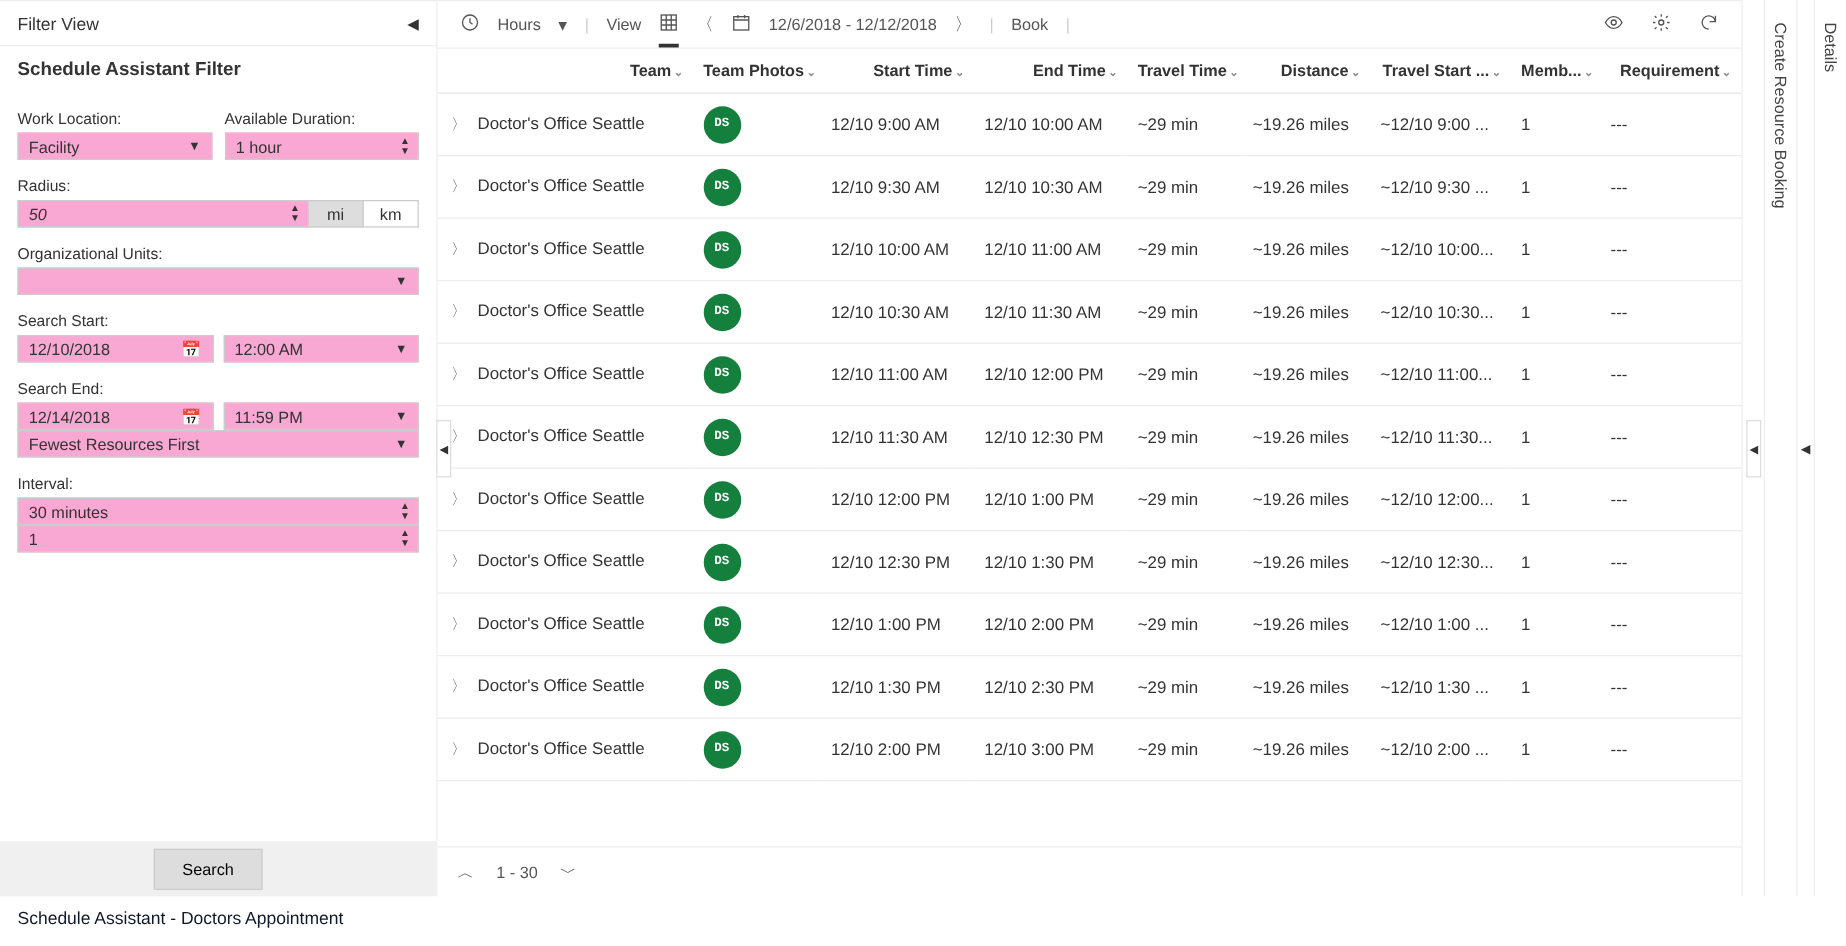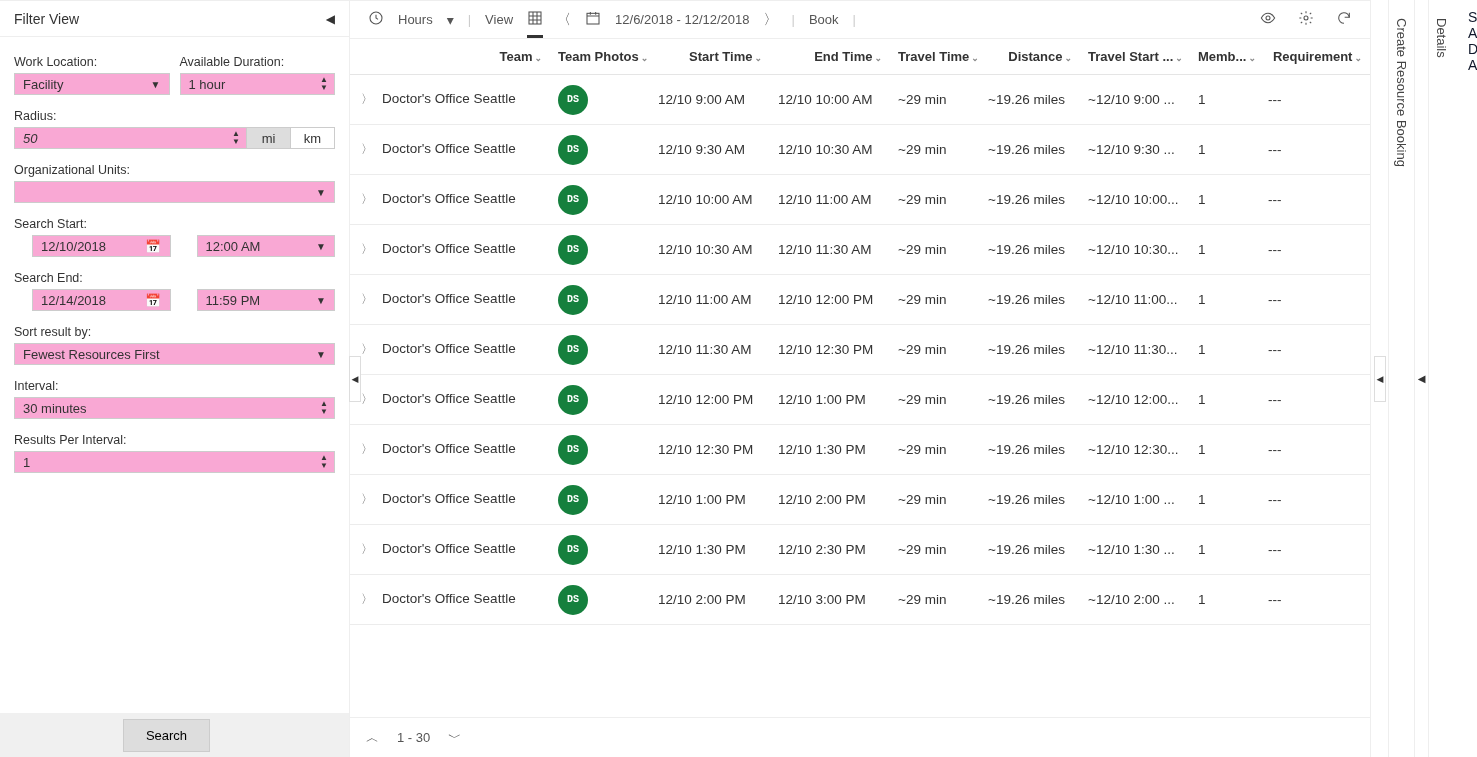--- a/index.html
+++ b/index.html
@@ -1,18 +1,18 @@
 <!DOCTYPE html>
 <html><head>
 <meta charset="utf-8">
 <style>
   * { box-sizing: border-box; font-family: "Segoe UI", Arial, sans-serif; }
   body { margin:0; padding:0; width:1477px; height:757px; background:#fff; color:#333; font-size:13px; overflow:hidden; }
 
-  .root { display:flex; flex-direction:row; width:100%; height:100%; }
+  .root { display:flex; flex-direction:column; width:100%; height:100%; }
   .main { display:flex; flex:1; min-height:0; }
   .footer { height:40px; padding:8px 14px; font-size:14px; color:#0f172a; border-top:1px solid #fff; }
 
   
   .filter-panel { width:350px; flex:0 0 350px; border-right:1px solid #eee; display:flex; flex-direction:column; background:#fff; position:relative; border-top:1px solid #eee;}
   .filter-hdr { height:36px; line-height:36px; padding:0 14px; font-size:14px; border-bottom:1px solid #eee; display:flex; align-items:center; justify-content:space-between; }
   .filter-hdr .arrow { font-size:12px; }
   .filter-sub { font-weight:600; font-size:15px; padding:10px 14px 6px; }
   .filter-body { flex:1; overflow-y:auto; padding:4px 14px 26px 14px; position:relative; }
   .filter-body::-webkit-scrollbar{width:14px;}
@@ -22,21 +22,21 @@
   .row2 > * { flex:1; }
 
   .ctrl { height:22px; border:1px solid #ccc; background:#f9a8d4; display:flex; align-items:center; padding:0 8px; font-size:13px; position:relative; }
   .ctrl .caret { position:absolute; right:8px; font-size:10px; }
   .ctrl .spin  { position:absolute; right:6px; display:flex; flex-direction:column; font-size:8px; line-height:8px; }
   .radius-wrap { display:flex; }
   .radius-wrap .ctrl { flex:1;font-style:italic; }
   .unit-btn { width:44px; border:1px solid #ccc; border-left:none; display:flex; align-items:center; justify-content:center; font-size:13px; cursor:pointer; }
   .unit-btn.active { background:#ddd; }
   .date-ctrl { display:flex; gap:8px; }
-  .date-ctrl .ctrl { flex:1;margin-left:18px; }
+  .date-ctrl .ctrl { flex:1; }
   .cal-icon { position:absolute; right:8px; font-size:13px; }
 
   .search-bar { height:44px; background:#f0f0f0; display:flex; align-items:center; justify-content:center; padding-right:16px; }
   .btn-search { background:#ddd; border:1px solid #ccc; padding:8px 22px; font-size:13px; cursor:pointer; }
 
   
   .center { flex:1; display:flex; flex-direction:column; min-width:0; border-top:1px solid #eee; position:relative; }
   .toolbar { height:38px; border-bottom:1px solid #eee; display:flex; align-items:center; gap:14px; padding:0 18px; color:#555; font-size:13px; }
   .toolbar .ico { font-size:14px; cursor:pointer; }
   .toolbar .sep { color:#ccc; }
@@ -72,20 +72,21 @@
 <body>
 
 <div class="root">
   <div class="main">
 
     <div class="filter-panel">
       <div class="filter-hdr">
         <span>Filter View</span>
         <span class="arrow">◀</span>
       </div>
+      <div class="filter-sub">Schedule Assistant Filter</div>
 
       <div class="filter-body">
         <div class="row2">
           <div>
             <div class="fld-label">Work Location:</div>
             <div class="ctrl">
               <span>Facility</span>
               <span class="caret">▼</span>
             </div>
           </div>
@@ -131,33 +132,31 @@
           <div class="ctrl">
             <span>12/14/2018</span>
             <span class="cal-icon">📅</span>
           </div>
           <div class="ctrl">
             <span>11:59 PM</span>
             <span class="caret">▼</span>
           </div>
         </div>
 
-        <div class="fld-label">Sort result by:</div>
         <div class="ctrl">
           <span>Fewest Resources First</span>
           <span class="caret">▼</span>
         </div>
 
         <div class="fld-label">Interval:</div>
         <div class="ctrl">
           <span>30 minutes</span>
           <span class="spin">▲<br>▼</span>
         </div>
 
-        <div class="fld-label">Results Per Interval:</div>
         <div class="ctrl">
           <span>1</span>
           <span class="spin">▲<br>▼</span>
         </div>
       </div>
 
       <div class="search-bar">
         <button class="btn-search">Search</button>
       </div>
     </div>

